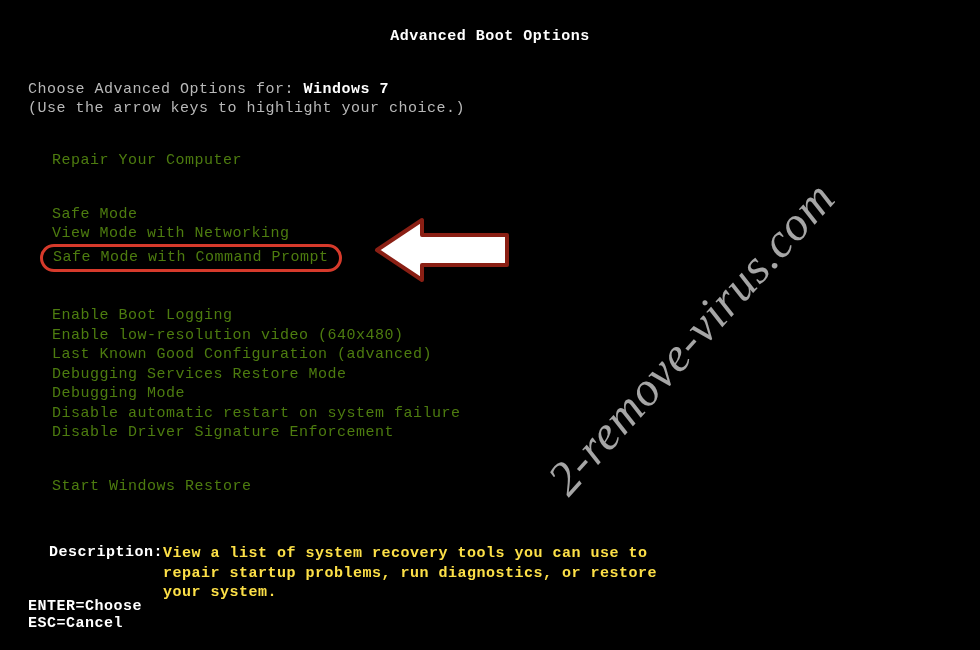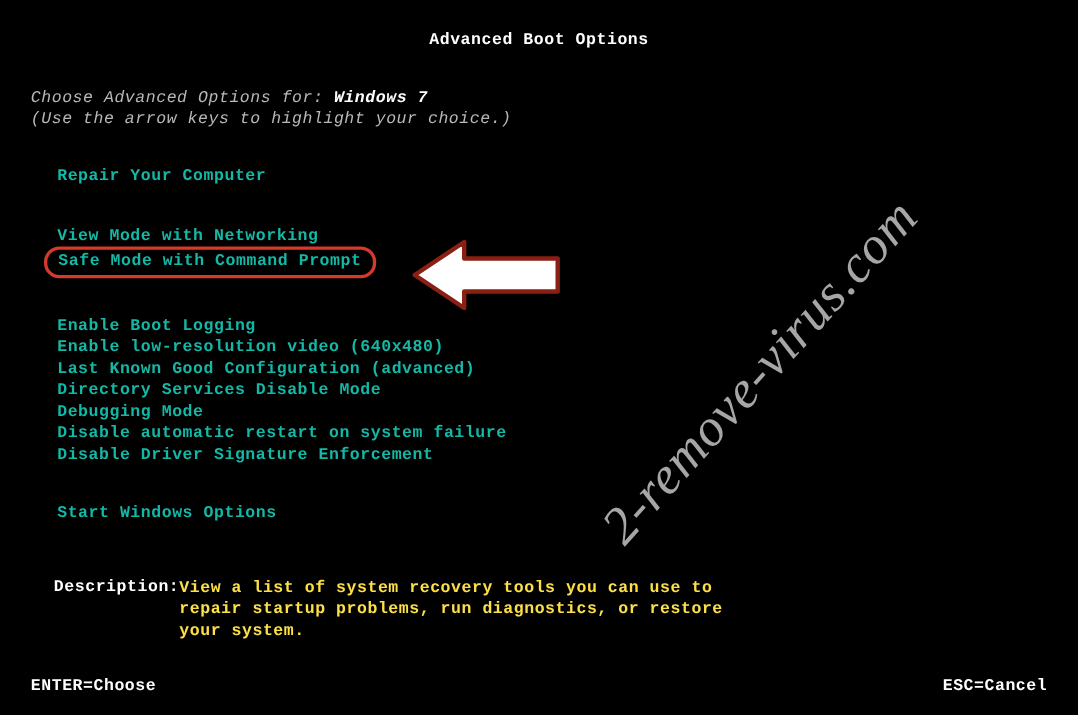--- a/index.html
+++ b/index.html
@@ -16,24 +16,24 @@
   }
   .title {
     text-align: center;
     color: #fff;
     padding: 28px 0 8px 0;
     font-weight: bold;
   }
   .content {
     padding: 28px 28px 0 28px;
   }
-  .prompt-line { margin-bottom: 2px; font-style: italic; }
+  .prompt-line { margin-bottom: 2px; }
   .bold-white { color: #fff; font-weight: bold; }
   .section { margin-top: 34px; padding-left: 24px; }
-  .option { color: #14b8a6; font-weight: bold; line-height: 1.3; }
+  .option { color: #4d7c0f; font-weight: normal; line-height: 1.3; }
   .highlighted {
     display: inline-block;
     border: 3px solid #d63a2b;
     border-radius: 14px;
     padding: 1px 10px 2px 10px;
     margin-left: -12px;
   }
   .description-block {
     margin-top: 48px;
     padding-left: 0px;
@@ -43,20 +43,21 @@
   .desc-text { color: #fde047; font-weight: bold; flex: 1; max-width: 540px; line-height: 1.3; }
   .footer {
     position: absolute;
     bottom: 18px;
     left: 28px;
     right: 28px;
     display: flex;
     justify-content: space-between;
     color: #fff;
     font-weight: bold;
+    flex-direction: column;
   }
   .arrow {
     position: absolute;
     left: 367px;
     top: 210px;
     pointer-events: none;
   }
   .watermark {
     position: absolute;
     top: 310px;
@@ -82,38 +83,39 @@
     <span>Choose Advanced Options for:</span>
     <span class="bold-white">Windows 7</span>
   </div>
   <div class="prompt-line">(Use the arrow keys to highlight your choice.)</div>
 
   <div class="section">
     <div class="option">Repair Your Computer</div>
   </div>
 
   <div class="section">
+    <div class="option">Safe Mode</div>
     <div class="option">View Mode with Networking</div>
     <div>
       <span class="option highlighted">Safe Mode with Command Prompt</span>
     </div>
   </div>
 
   <div class="section">
     <div class="option">Enable Boot Logging</div>
     <div class="option">Enable low-resolution video (640x480)</div>
     <div class="option">Last Known Good Configuration (advanced)</div>
-    <div class="option">Directory Services Disable Mode</div>
+    <div class="option">Debugging Services Restore Mode</div>
     <div class="option">Debugging Mode</div>
     <div class="option">Disable automatic restart on system failure</div>
     <div class="option">Disable Driver Signature Enforcement</div>
   </div>
 
   <div class="section">
-    <div class="option">Start Windows Options</div>
+    <div class="option">Start Windows Restore</div>
   </div>
 
   <div class="description-block">
     <div class="desc-label">Description:</div>
     <div class="desc-text">View a list of system recovery tools you can use to repair startup problems, run diagnostics, or restore your system.</div>
   </div>
 </div>
 
 <div class="footer">
   <span>ENTER=Choose</span>

